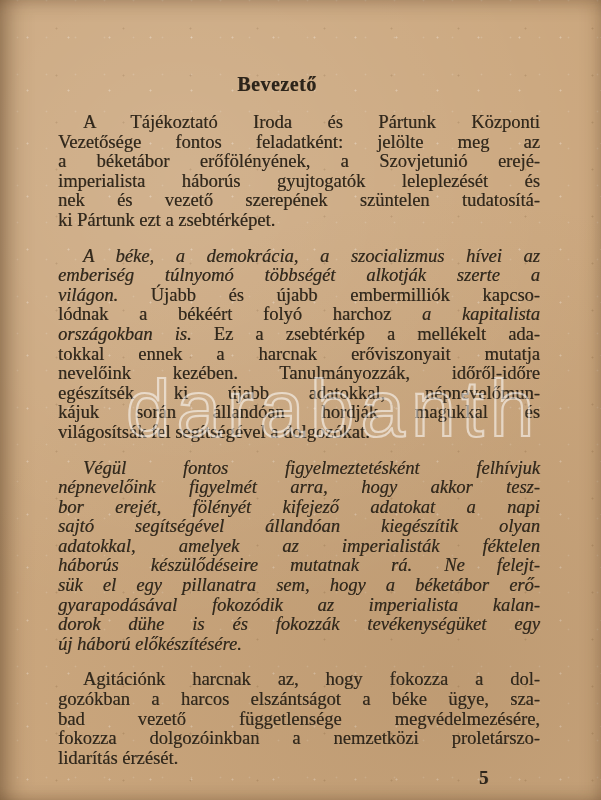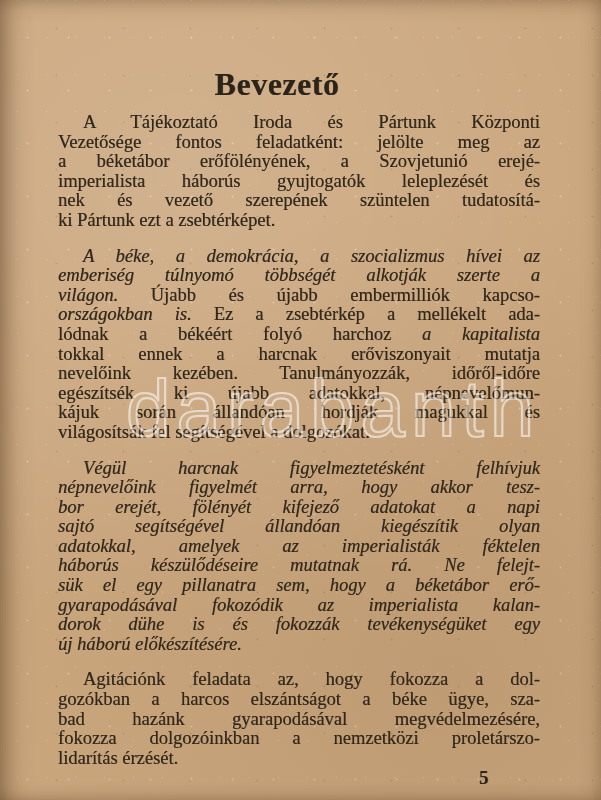--- a/index.html
+++ b/index.html
@@ -35,21 +35,21 @@
     left: 42px;
     top: 71px;
     width: 514px;
     color: #31281c;
     text-shadow: 0.4px 0.3px 0.5px rgba(49,40,28,0.55);
     z-index: 2;
   }
   .title {
     width: 470px;
     margin: 0 0 3px 0;
-    font-size: 32px;
+    font-size: 20px;
     line-height: 26px;
     font-weight: bold;
     letter-spacing: 0.5px;
     text-align: center;
     color: #2c241a;
   }
   .para { margin: 16px; }
   .line {
     font-size: 18.5px;
     line-height: 19.6px;
@@ -98,44 +98,44 @@
           <div class="line"><span>Vezetősége fontos feladatként: jelölte meg az</span></div>
           <div class="line"><span>a béketábor erőfölényének, a Szovjetunió erejé-</span></div>
           <div class="line"><span>imperialista háborús gyujtogatók leleplezését és</span></div>
           <div class="line"><span>nek és vezető szerepének szüntelen tudatosítá-</span></div>
           <div class="line last"><span>ki Pártunk ezt a zsebtérképet.</span></div>
         </div>
         <div class="para">
           <div class="line first"><em>A béke, a demokrácia, a szocializmus hívei az</em></div>
           <div class="line"><em>emberiség túlnyomó többségét alkotják szerte a</em></div>
           <div class="line"><em>világon.</em><span> Újabb és újabb embermilliók kapcso-</span></div>
+          <div class="line"><span>lódnak a békéért folyó harchoz</span><em> a kapitalista</em></div>
           <div class="line"><em>országokban is.</em><span> Ez a zsebtérkép a mellékelt ada-</span></div>
-          <div class="line"><span>lódnak a békéért folyó harchoz</span><em> a kapitalista</em></div>
           <div class="line"><span>tokkal ennek a harcnak erőviszonyait mutatja</span></div>
           <div class="line"><span>nevelőink kezében. Tanulmányozzák, időről-időre</span></div>
           <div class="line"><span>egészítsék ki újabb adatokkal, népnevelőmun-</span></div>
           <div class="line"><span>kájuk során állandóan hordják magukkal és</span></div>
           <div class="line last"><span>világosítsák fel segítségével a dolgozókat.</span></div>
         </div>
         <div class="para">
-          <div class="line first"><em>Végül harcnak figyelmeztetésként felhívjuk</em></div>
+          <div class="line first"><em>Végül fontos figyelmeztetésként felhívjuk</em></div>
           <div class="line"><em>népnevelőink figyelmét arra, hogy akkor tesz-</em></div>
           <div class="line"><em>bor erejét, fölényét kifejező adatokat a napi</em></div>
           <div class="line"><em>sajtó segítségével állandóan kiegészítik olyan</em></div>
           <div class="line"><em>adatokkal, amelyek az imperialisták féktelen</em></div>
           <div class="line"><em>háborús készülődéseire mutatnak rá. Ne felejt-</em></div>
           <div class="line"><em>sük el egy pillanatra sem, hogy a béketábor erő-</em></div>
           <div class="line"><em>gyarapodásával fokozódik az imperialista kalan-</em></div>
           <div class="line"><em>dorok dühe is és fokozzák tevékenységüket egy</em></div>
           <div class="line last"><em>új háború előkészítésére.</em></div>
         </div>
         <div class="para">
-          <div class="line first"><span>Agitációnk feladata az, hogy fokozza a dol-</span></div>
+          <div class="line first"><span>Agitációnk harcnak az, hogy fokozza a dol-</span></div>
           <div class="line"><span>gozókban a harcos elszántságot a béke ügye, sza-</span></div>
-          <div class="line"><span>bad hazánk gyarapodásával megvédelmezésére,</span></div>
+          <div class="line"><span>bad vezető függetlensége megvédelmezésére,</span></div>
           <div class="line"><span>fokozza dolgozóinkban a nemzetközi proletárszo-</span></div>
           <div class="line last"><span>lidarítás érzését.</span></div>
         </div>
       </div>
   </div>
 
   <div class="watermark">darabanth</div>
 
   <div class="page-number">5</div>
 </div>

